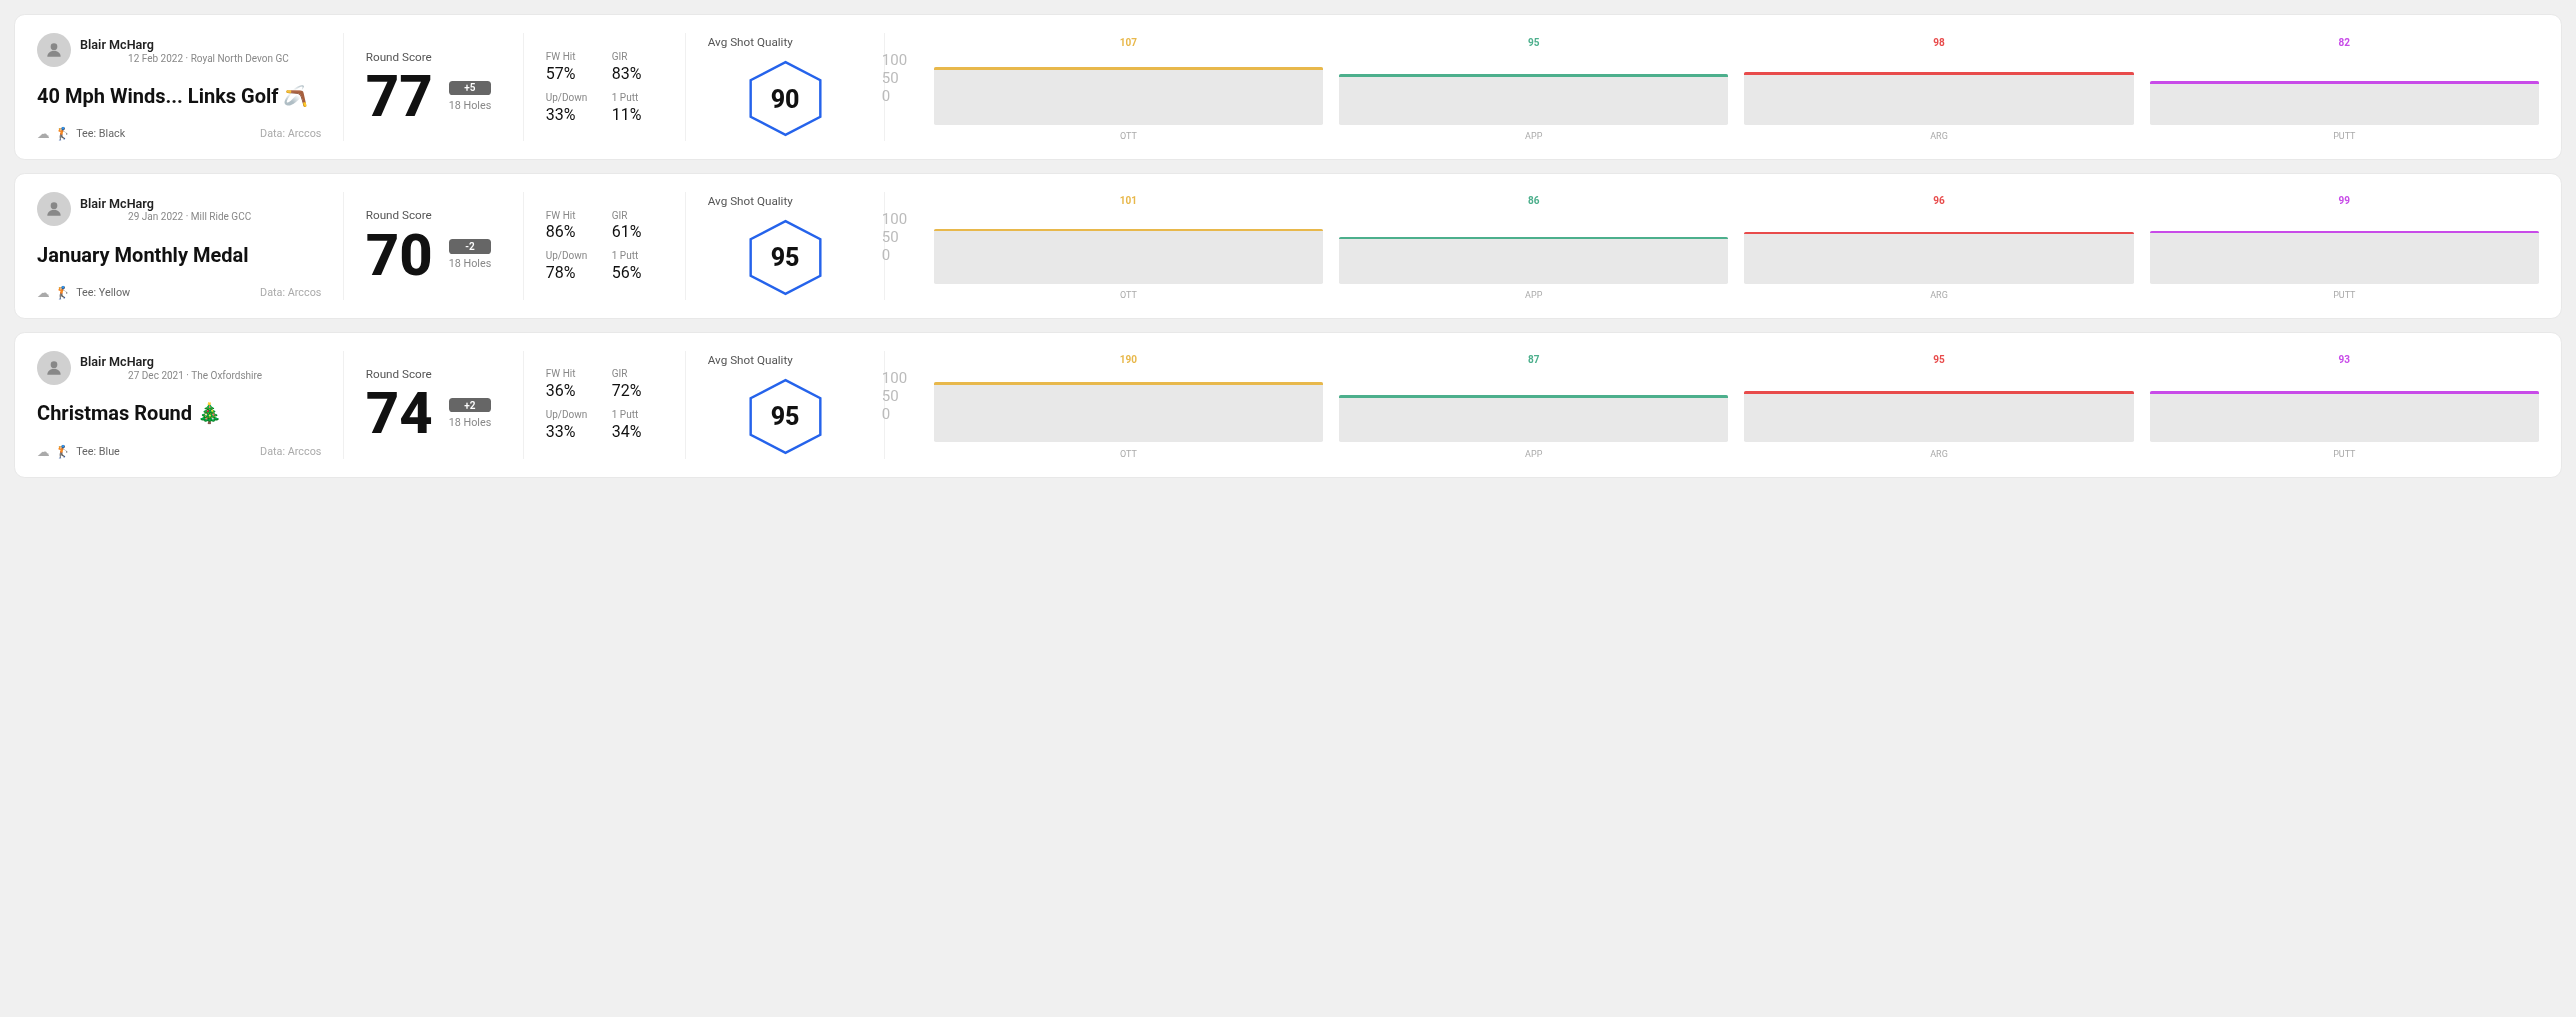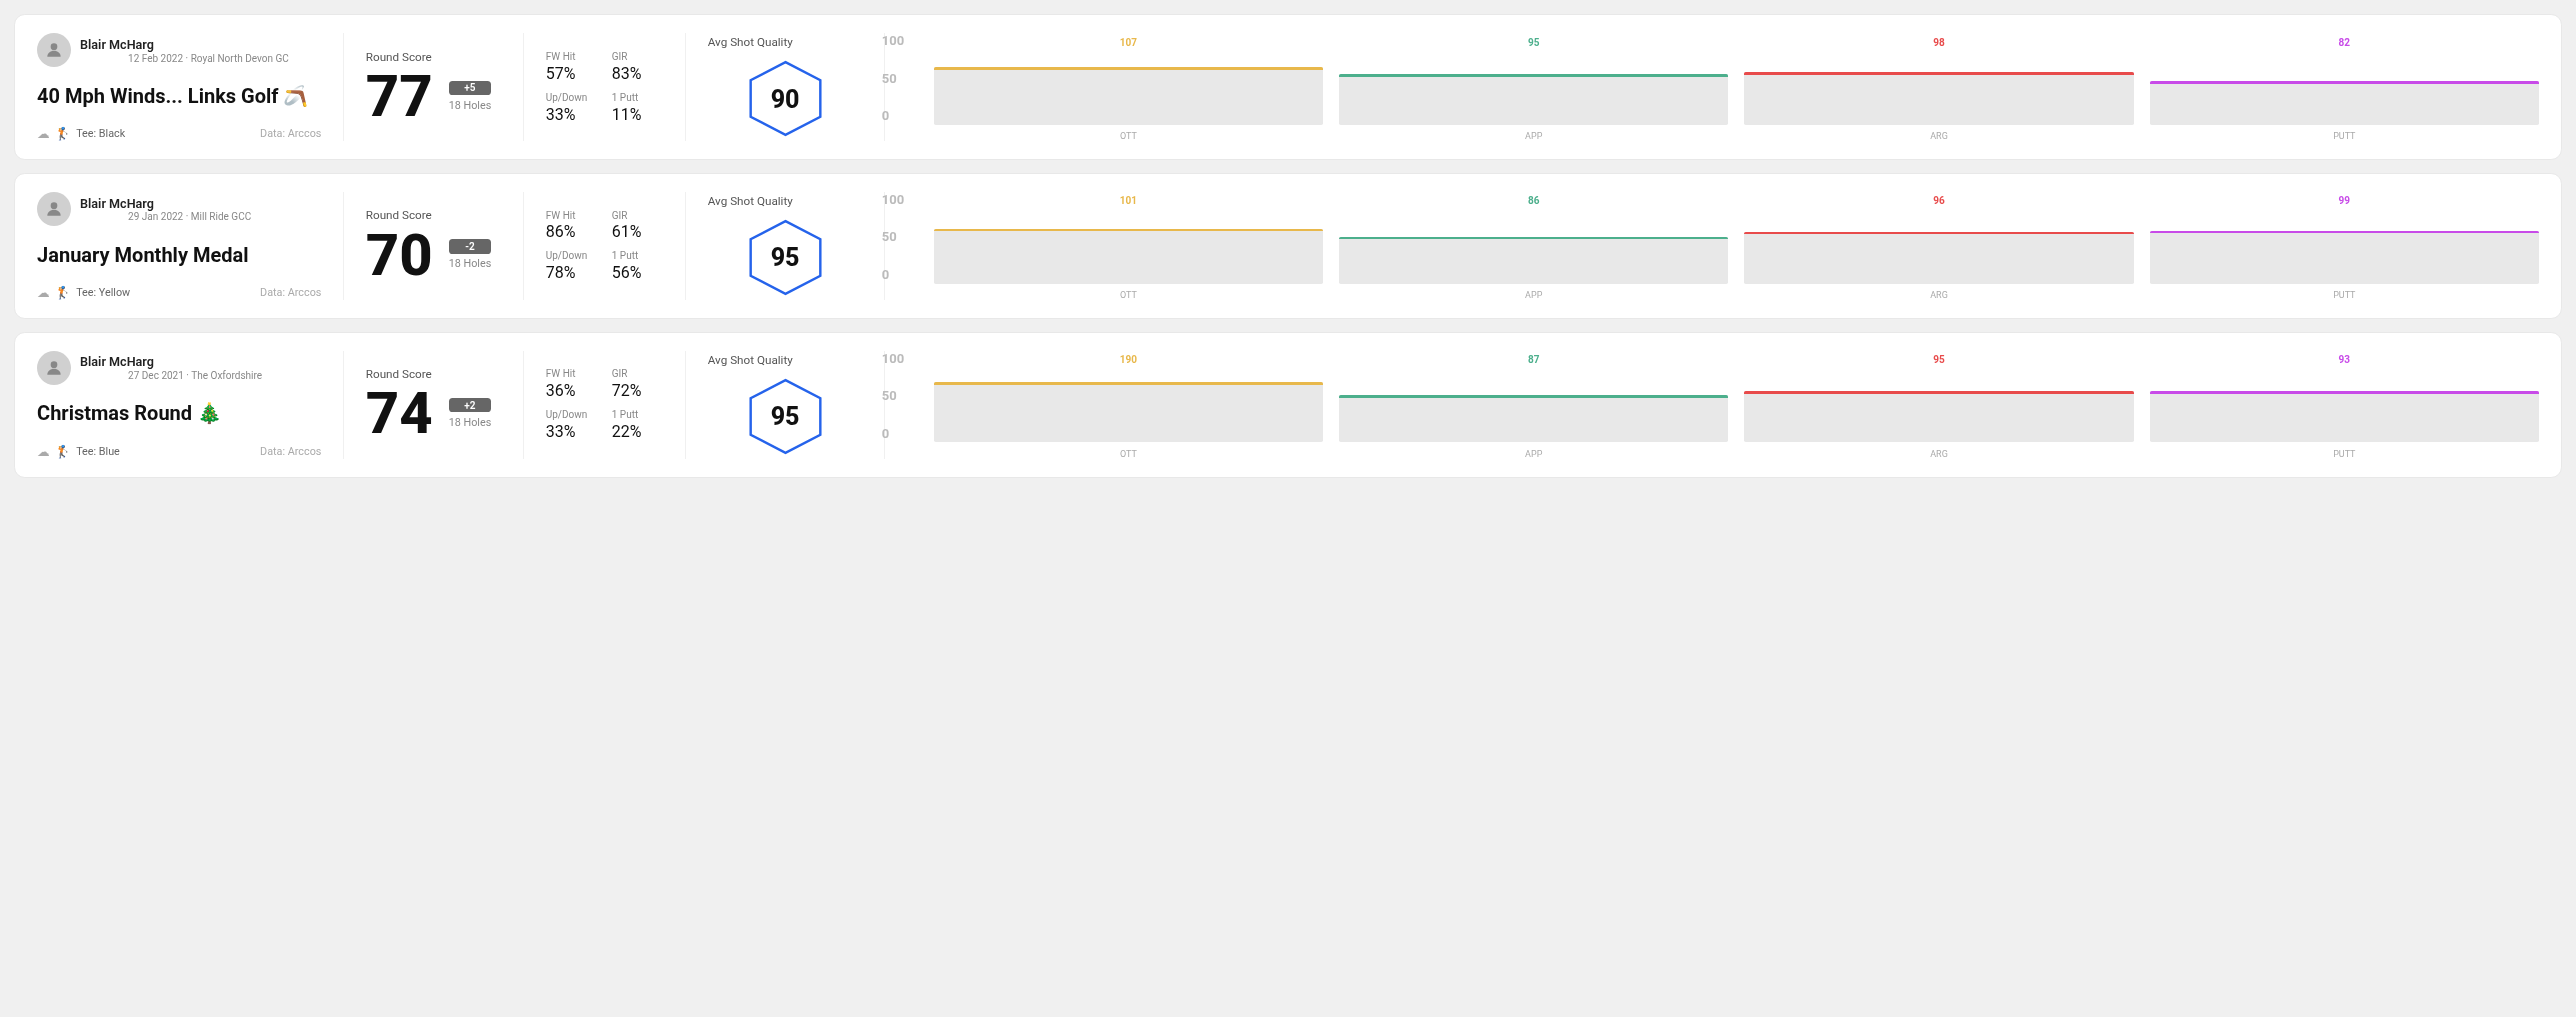--- a/index.html
+++ b/index.html
@@ -231,24 +231,23 @@
       color: #aaa;
       margin-top: 2.7px;
     }
     .chart-y-labels {
       position: absolute;
       left: -25px;
       top: 0;
       bottom: 18px;
       display: flex;
       flex-direction: column;
-      justify-content: space-between;
-      font-size: 13px;
+      justify-content: center;
+      font-size: 15px;
       color: #bbb;
-      font-weight: bold;
     }
     .chart-outer {
       position: relative;
       padding-left: 27px;
     }
   </style>
 </head>
 <body>
 
 <div id="app">
@@ -511,21 +510,21 @@
           <div class="stat-item">
             <div class="stat-label">GIR</div>
             <div class="stat-value">72%</div>
           </div>
           <div class="stat-item">
             <div class="stat-label">Up/Down</div>
             <div class="stat-value">33%</div>
           </div>
           <div class="stat-item">
             <div class="stat-label">1 Putt</div>
-            <div class="stat-value">22%</div>
+            <div class="stat-value">34%</div>
           </div>
         </div>
       </div>
       <div class="quality-section">
         <div class="quality-label">Avg Shot Quality</div>
         <div class="hexagon"><svg viewBox="0 0 100 100" width="81" height="81">
             <polygon points="50,5 93,27.5 93,72.5 50,95 7,72.5 7,27.5" fill="none" stroke="#2563eb" stroke-width="3"></polygon>
           </svg><div class="hexagon-score">95</div></div>
       </div>
       <div class="chart-section">

